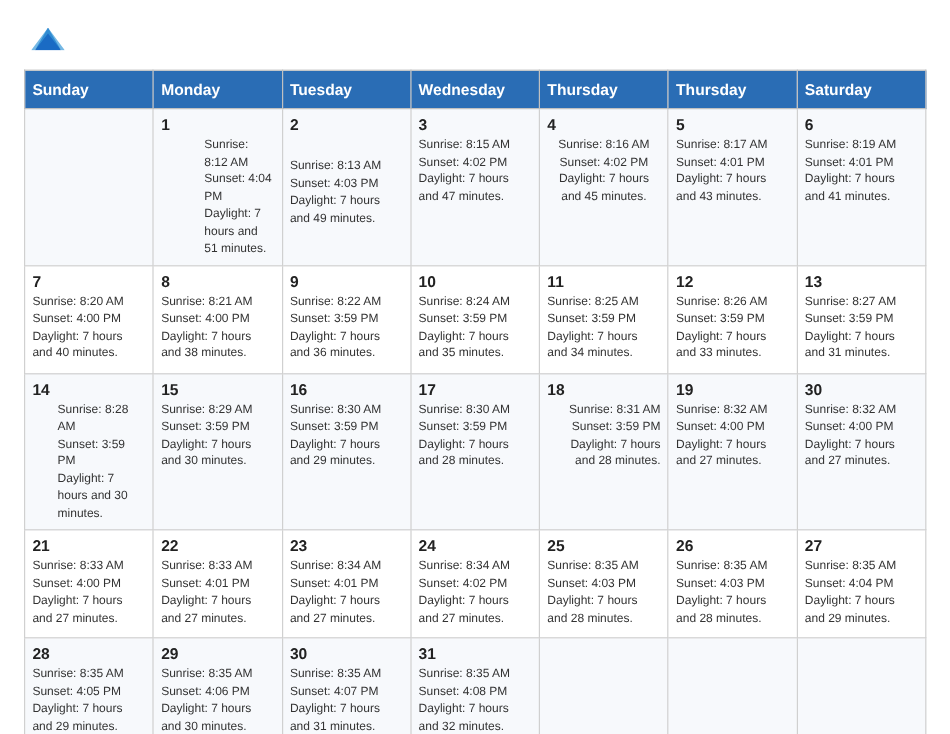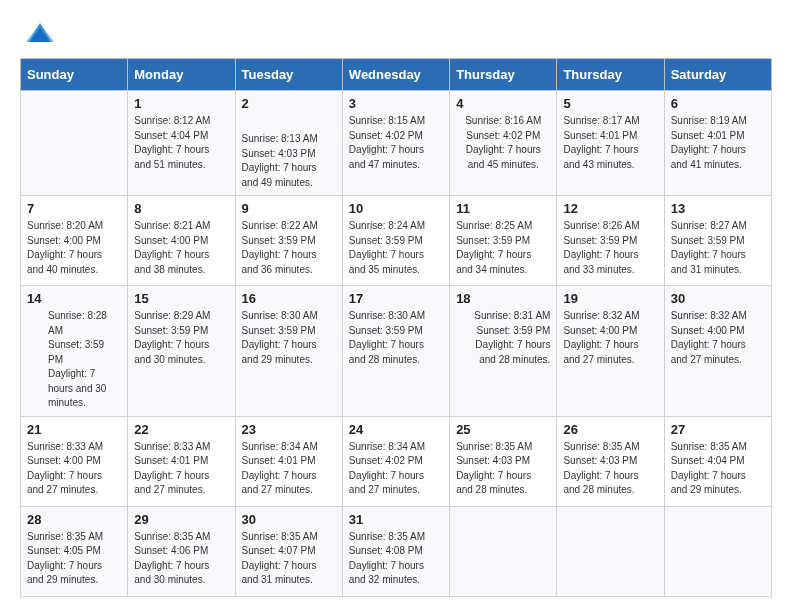--- a/index.html
+++ b/index.html
@@ -110,21 +110,21 @@
         <th>Thursday</th>
         <th>Thursday</th>
         <th>Saturday</th>
       </tr>
   </thead>
   <tbody id="calendar-body">
       <tr>
         <td></td>
         <td>
           <span class="day-number">1</span>
-          <div class="day-info" style="white-space: pre-line;">Sunrise: 8:12 AM
+          <div class="day-info" style="white-space: pre-line; margin-left: 36px;">Sunrise: 8:12 AM
 Sunset: 4:04 PM
 Daylight: 7 hours and 51 minutes.</div>
         </td>
         <td>
           <span class="day-number">2</span>
           <div class="day-info" style="white-space: pre-line; margin-top: 21px;">Sunrise: 8:13 AM
 Sunset: 4:03 PM
 Daylight: 7 hours and 49 minutes.</div>
         </td>
         <td>

